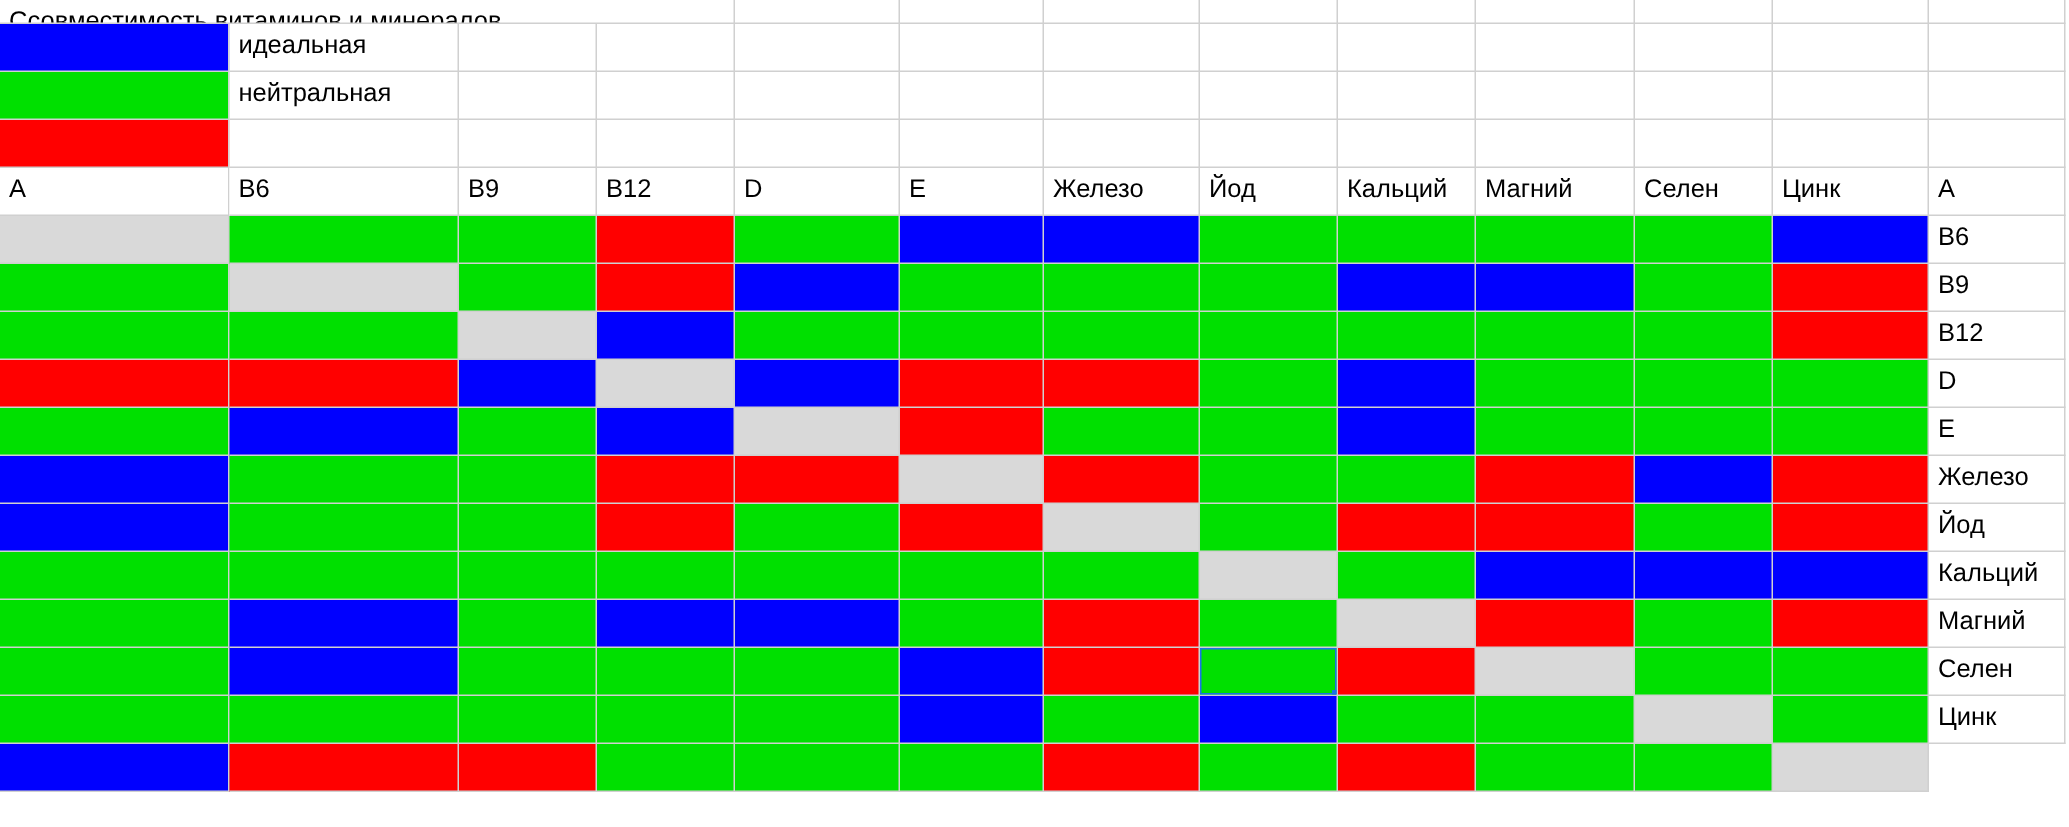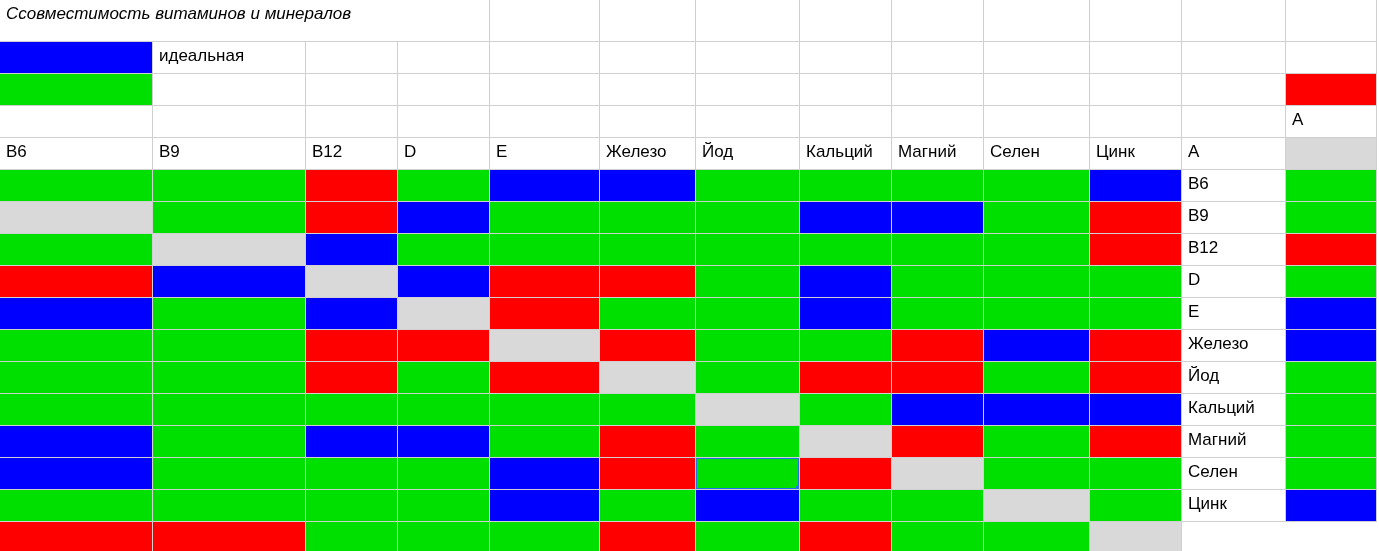--- a/index.html
+++ b/index.html
@@ -18,21 +18,21 @@
   .cell {
     box-sizing: border-box;
     height: 32px;
     border-right: 1px solid #d0d0d0;
     border-bottom: 1px solid #d0d0d0;
     padding: 4px 6px 0 6px;
     white-space: nowrap;
     overflow: hidden;
     background: #ffffff;
   }
-  .title-cell { height: 42px; font-style: italic; }
+  .title-cell { height: 16px; }
   .c-blue   { background: #0000ff; }
   .c-green  { background: #00e000; }
   .c-red    { background: #ff0000; }
   .c-grey   { background: #d9d9d9; }
   .selected {
     position: relative;
   }
   .selected::after {
     content: "";
     position: absolute;
@@ -72,20 +72,21 @@
     <div class="cell"></div>
     <div class="cell"></div>
     <div class="cell"></div>
     <div class="cell"></div>
     <div class="cell"></div>
     <div class="cell"></div>
     <div class="cell"></div>
     <div class="cell"></div>
     <div class="cell"></div>
     <div class="cell c-green"></div>
+    <div class="cell">нейтральная</div>
     <div class="cell"></div>
     <div class="cell"></div>
     <div class="cell"></div>
     <div class="cell"></div>
     <div class="cell"></div>
     <div class="cell"></div>
     <div class="cell"></div>
     <div class="cell"></div>
     <div class="cell"></div>
     <div class="cell"></div>

